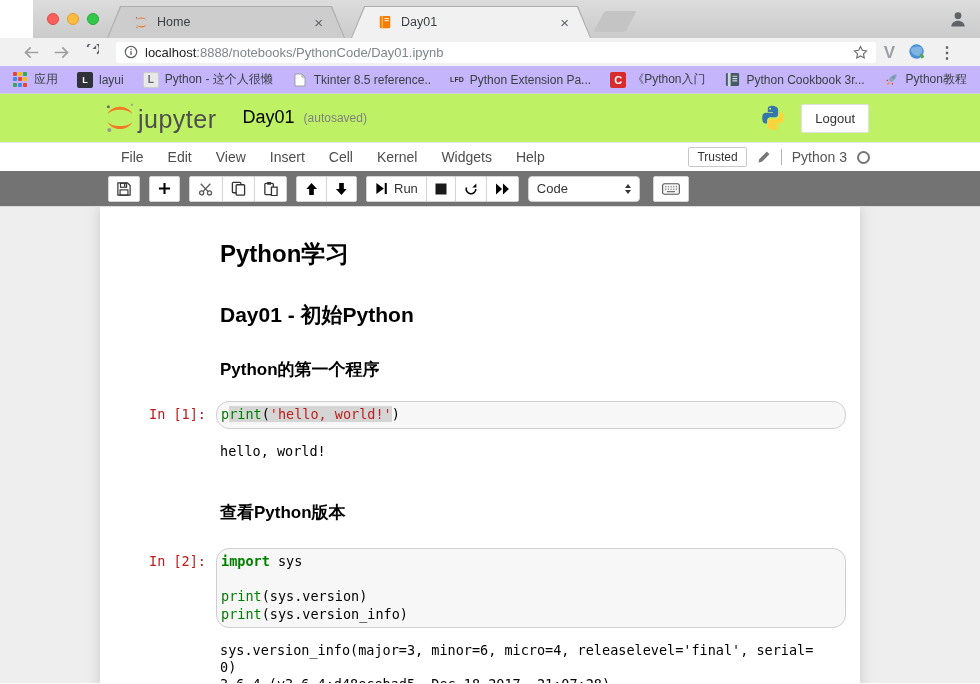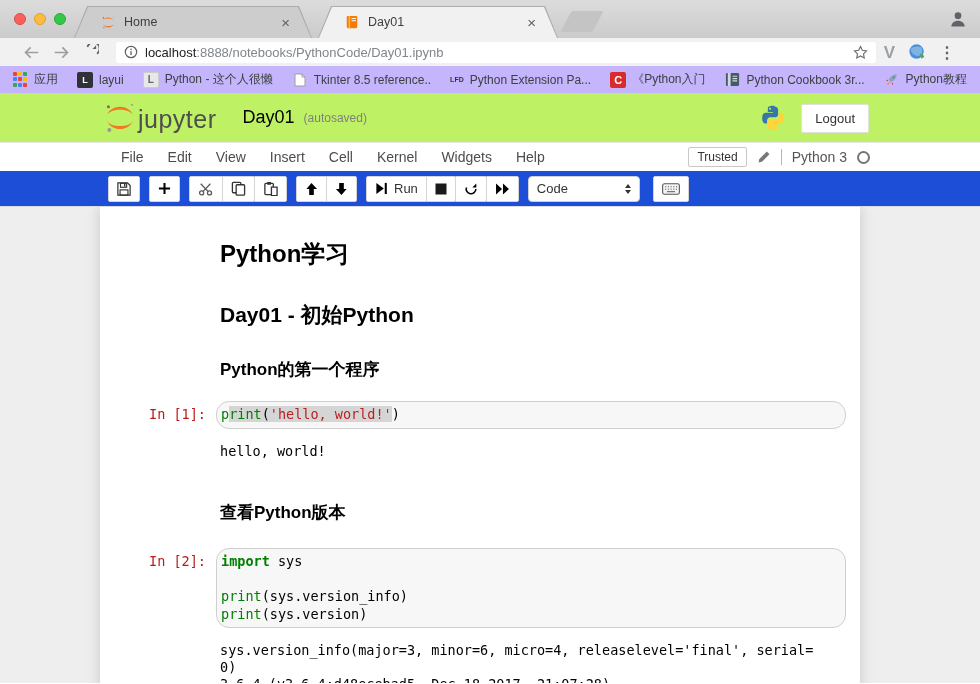--- a/index.html
+++ b/index.html
@@ -1,20 +1,20 @@
 <!DOCTYPE html>
 <html><head>
 <meta charset="utf-8">
 <style>
   * { margin:0; padding:0; box-sizing:border-box; }
   body { font-family:"Liberation Sans", sans-serif; }
   .window { position:relative; width:980px; height:684px; overflow:hidden; background:#fff; }
 
   
-  .tabbar { position:relative; height:38px; background:linear-gradient(#dcdcdc,#cbcbcb); }
+  .tabbar { position:relative; height:38px; background:linear-gradient(#dcdcdc,#cbcbcb);margin-left:33px; }
   .traffic { position:absolute; top:13px; width:12px; height:12px; border-radius:50%; }
   .t-red   { left:14px;  background:#fc605c; border:0.5px solid #d94b46; }
   .t-yellow{ left:34px;  background:#fdbc40; border:0.5px solid #dfa02f; }
   .t-green { left:54px;  background:#34c749; border:0.5px solid #27aa35; }
 
   .tab { position:absolute; top:6px; height:32px; }
   .tab-shape, .tab-shape-in { clip-path: polygon(0 100%, 13px 0, calc(100% - 13px) 0, 100% 100%); }
   .tab-shape { position:absolute; inset:0; background:#adadad; }
   .tab-shape-in { position:absolute; left:1px; right:1px; top:1px; bottom:0; background:#cdcdcd; }
   .tab.active .tab-shape-in { background:#f1f1f1; }
@@ -51,21 +51,21 @@
   
   .menubar { position:relative; height:29px; background:#fff; border-top:1px solid #e7e7e7; display:flex; align-items:center; padding-left:109px; }
   .menu-item { font-size:14px; color:#4d4d4d; padding:0 12px; line-height:29px; }
   .menubar-right { position:absolute; right:110px; display:flex; align-items:center; gap:10px; }
   .trusted { border:1px solid #c8c8c8; background:#fff; border-radius:2px; font-size:12px; color:#333; padding:2px 8px; }
   .vdiv { width:1px; height:16px; background:#b5b5b5; }
   .kernel-name { font-size:14px; color:#555; }
   .kernel-ind { width:13px; height:13px; border:2px solid #757575; border-radius:50%; }
 
   
-  .toolbar { height:36px; background:#1d4ed8; display:flex; align-items:center; padding-left:108px; border-bottom:1px solid #dcdcdc; }
+  .toolbar { height:36px; background:#737373; display:flex; align-items:center; padding-left:108px; border-bottom:1px solid #dcdcdc; }
   .tgroup { display:flex; margin-right:9px; }
   .tbtn { height:26px; min-width:30px; background:#fff; border:1px solid #d5d5d5; border-radius:2px; display:flex; align-items:center; justify-content:center; padding:0 8px; }
   .tgroup .tbtn + .tbtn { margin-left:-1px; border-radius:0 2px 2px 0; }
   .tgroup .tbtn:first-child { border-radius:2px 0 0 2px; }
   .tgroup .tbtn:only-child { border-radius:2px; }
   .run-label { font-size:13px; color:#333; margin-left:6px; }
   .cellsel { height:26px; width:112px; background:#fff; border:1px solid #cfcfcf; border-radius:4px; display:flex; align-items:center; padding:0 8px; margin-right:13px; position:relative; }
   .cellsel-label { font-size:13px; color:#333; }
   .updown { position:absolute; right:8px; display:flex; flex-direction:column; gap:2px; }
   .updown i { width:0; height:0; border-left:3.5px solid transparent; border-right:3.5px solid transparent; }
@@ -444,22 +444,22 @@
           </div>
       </div>
 
       <div class="gap-c"></div>
 
       <div class="cell">
         <div class="prompt">In [2]:</div>
         <div class="input-box">
           <div class="cm-line"><span class="tok-kw-b">import</span><span> sys</span></div>
           <div class="cm-line"></div>
+          <div class="cm-line"><span class="tok-kw">print</span><span>(sys.version)</span></div>
           <div class="cm-line"><span class="tok-kw">print</span><span>(sys.version_info)</span></div>
-          <div class="cm-line"><span class="tok-kw">print</span><span>(sys.version)</span></div>
         </div>
       </div>
       <div class="outrow">
         <div class="prompt"></div>
         <div class="outtext"><div>sys.version_info(major=3, minor=6, micro=4, releaselevel='final', serial=</div><div>0)</div><div>3.6.4 (v3.6.4:d48ecebad5, Dec 18 2017, 21:07:28)</div></div>
       </div>
 
     </div>
   </div>
 </div>

